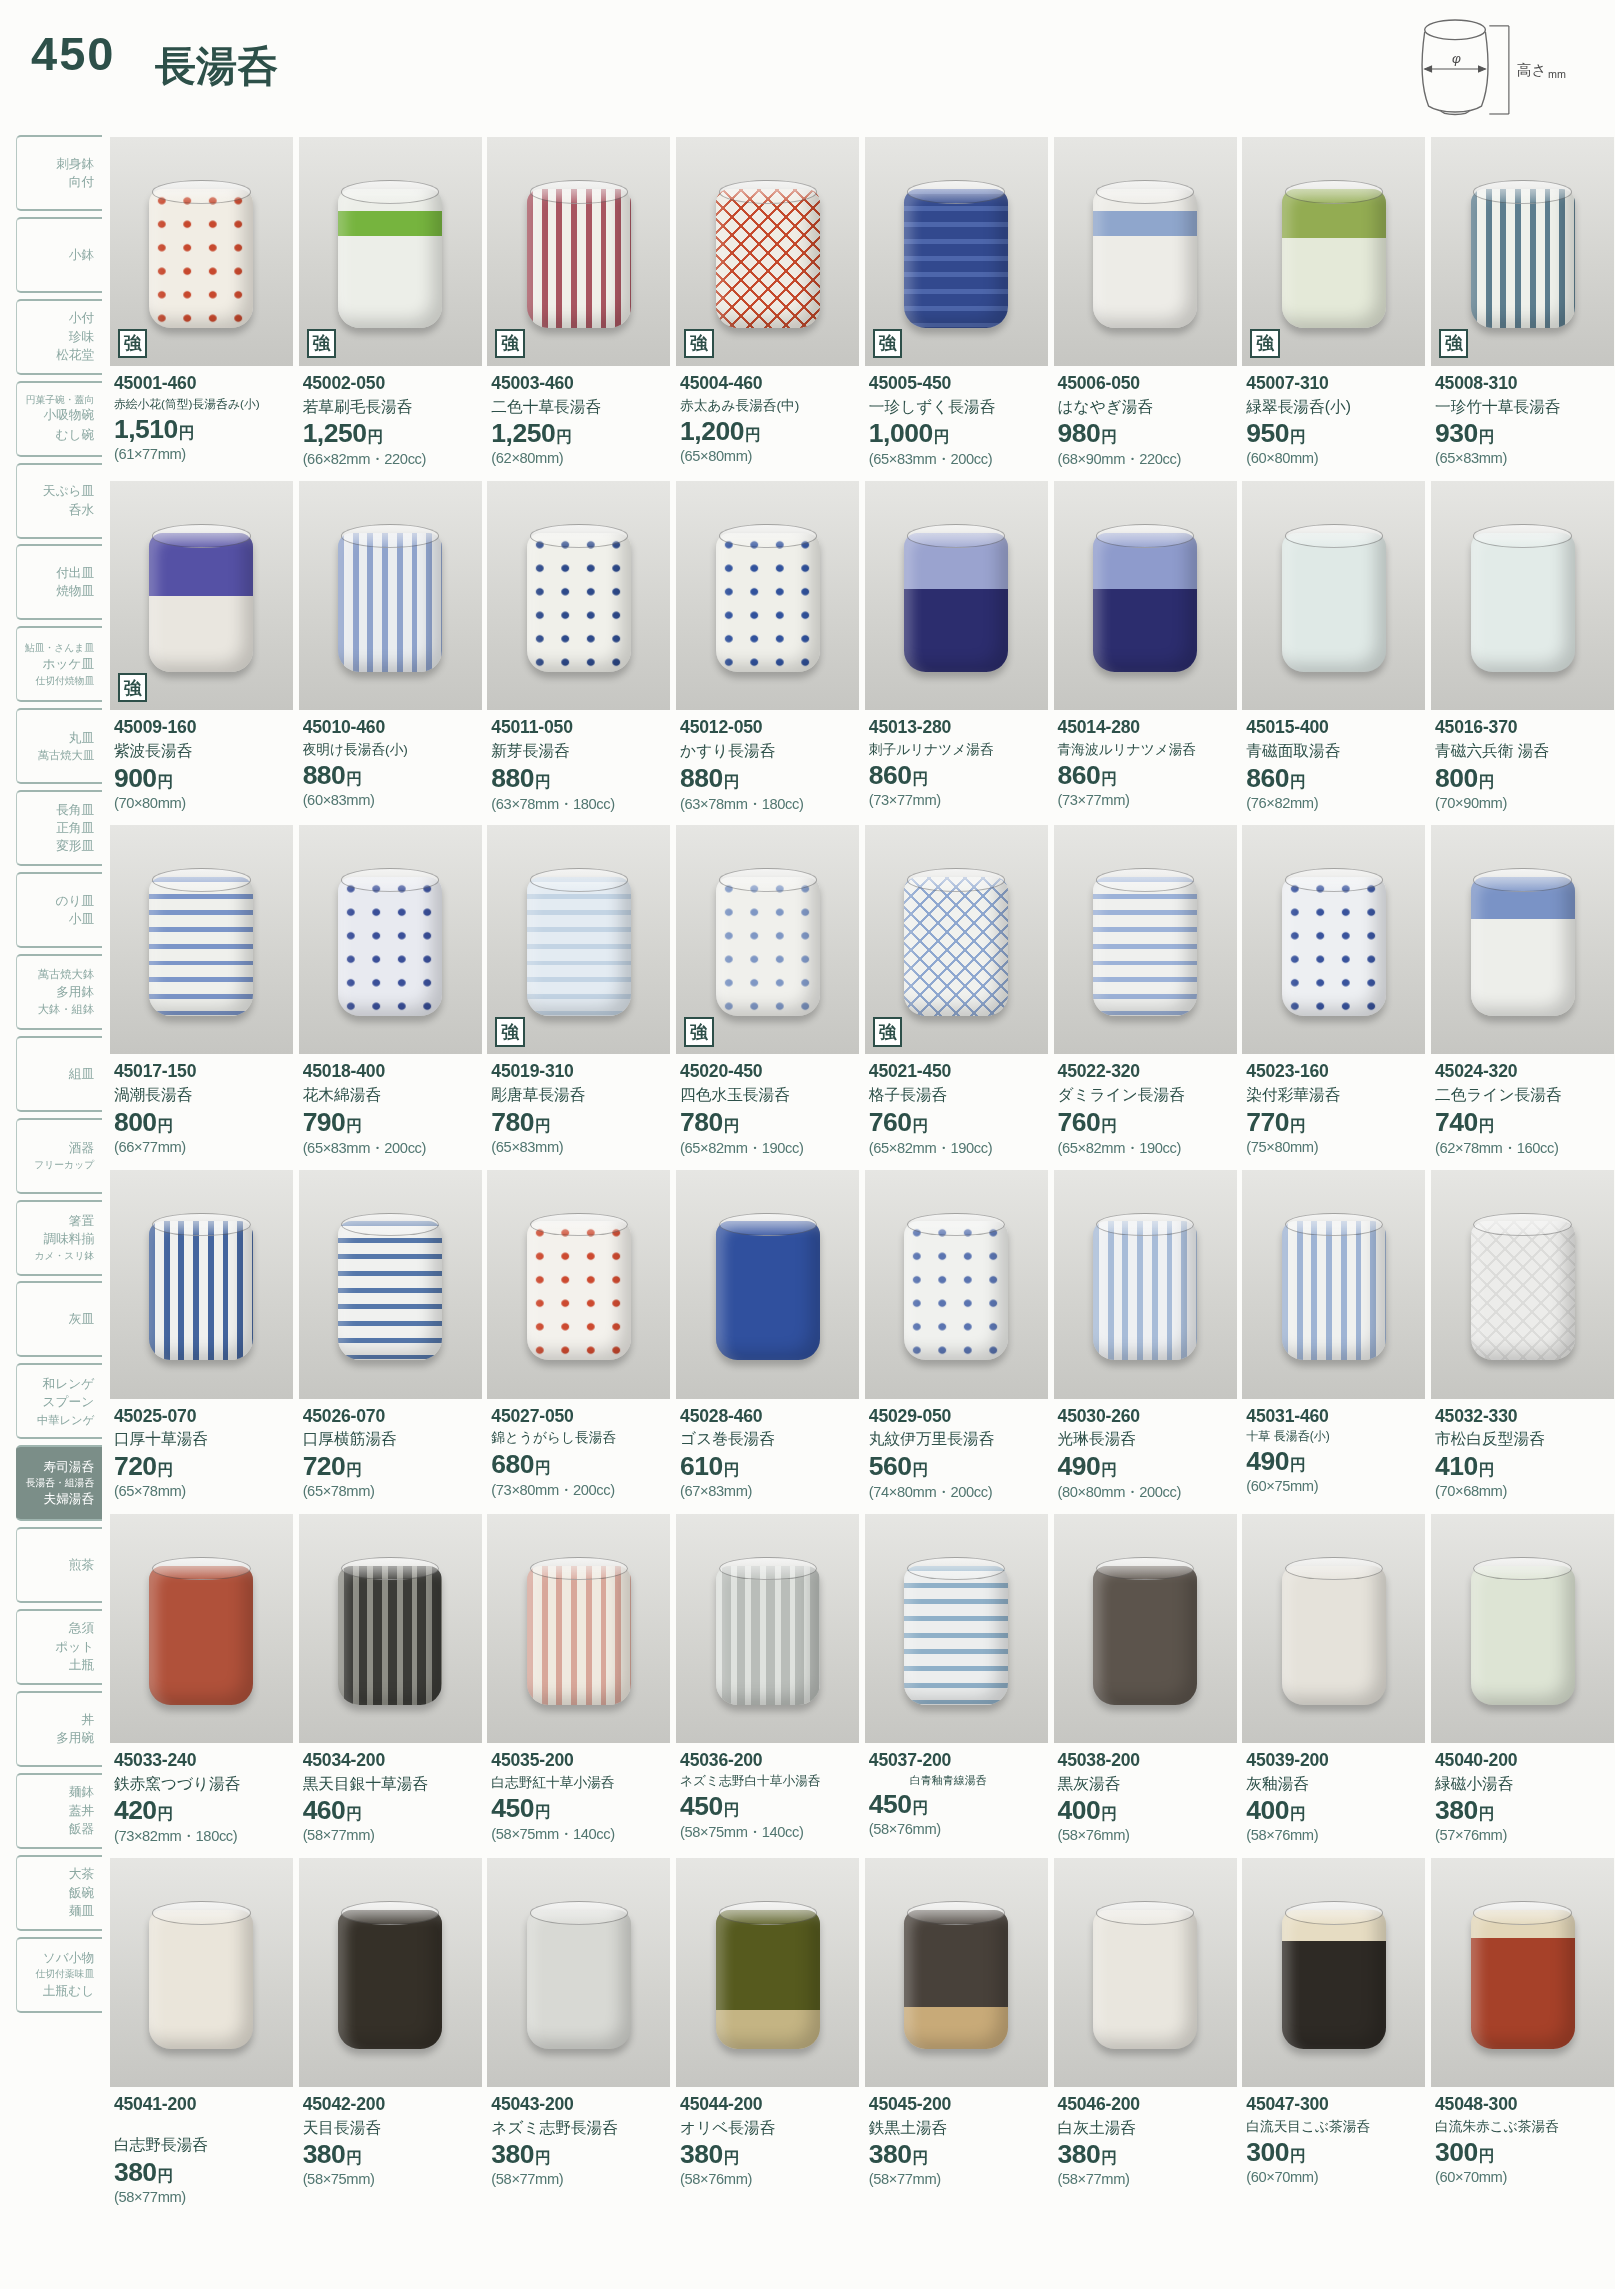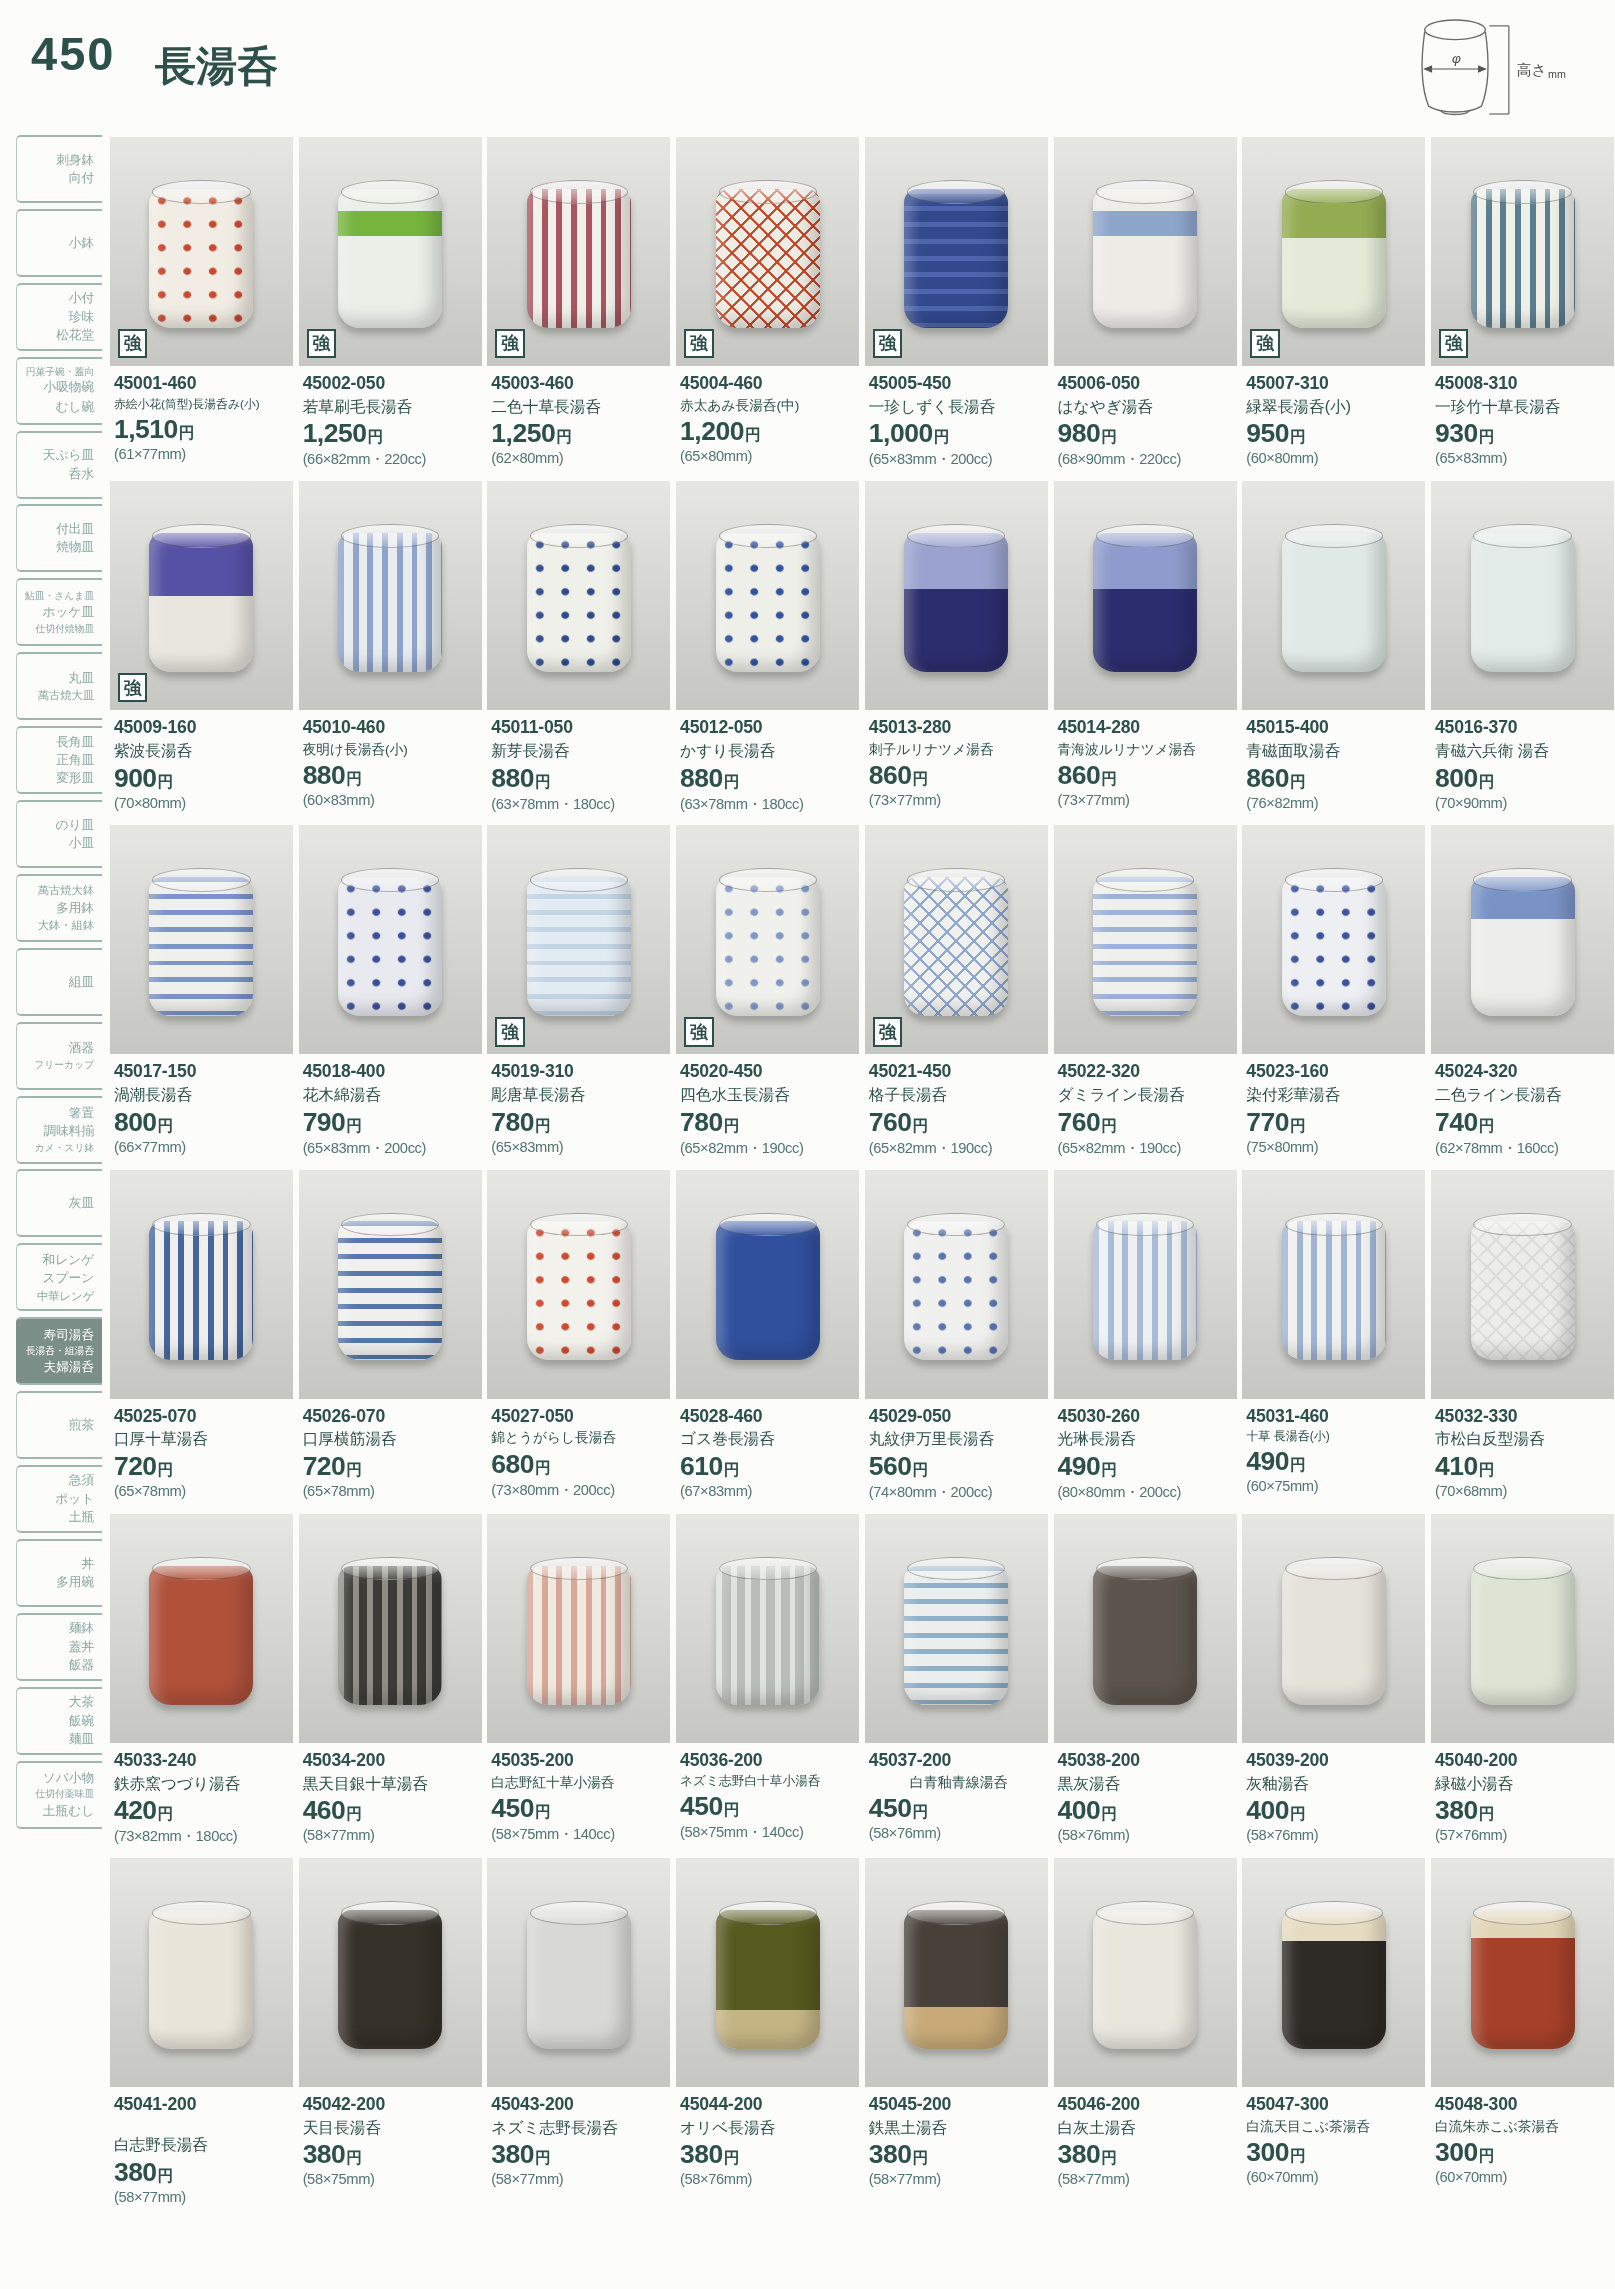--- a/index.html
+++ b/index.html
@@ -10,21 +10,21 @@
     color:#2d4f49;
   }
   
   .hdr-num{position:absolute;left:31px;top:25.5px;font-size:47px;font-weight:bold;letter-spacing:2px;color:#2d5049;}
   .hdr-title{position:absolute;left:147px;top:31px;font-size:41px;font-weight:bold;margin:8px;color:#2d5049;}
   .diagram{position:absolute;right:17.6px;top:11.8px;}
   .diagram text{fill:#4a4a4a;font-family:"Liberation Sans","DejaVu Sans",sans-serif;}
   
   .sidebar{position:absolute;left:0;top:135px;width:102px;}
   .side-item{
-    box-sizing:border-box;height:68px;margin-left:16px;
+    box-sizing:border-box;height:76px;margin-left:16px;
     display:flex;flex-direction:column;justify-content:center;align-items:flex-end;
     padding:3.9px 7.8px 3.9px 2px;
     border-top:2.9px double #9fb5af;border-bottom:2.9px double #9fb5af;
     border-left:1px solid #b7c8c3;border-radius:4.9px 0 0 4.9px;
     margin-bottom:5.9px;color:#8aa7a1;background:#fcfcfa;
   }
   .side-item.active{background:#7b8e88;color:#ffffff;border-left-color:#7b8e88;}
   .side-line{line-height:1.45;white-space:nowrap;}
   
   .grid{
@@ -771,21 +771,21 @@
   </figure>
     <figure class="cell">
     <div class="photo">
       <div class="cup" style="background: repeating-linear-gradient(rgb(143, 176, 200) 0px, rgb(143, 176, 200) 4.9px, rgb(236, 238, 238) 4.9px, rgb(236, 238, 238) 16.7px);">
         <div class="rim"></div>
       </div>
 
     </div>
     <figcaption>
       <div class="code">45037-200</div>
-      <div class="name" style="font-size: 14px; padding-left: 41px;">白青釉青線湯呑</div>
+      <div class="name" style="font-size: 11px; padding-left: 41px;">白青釉青線湯呑</div>
       <div class="price">
         <span class="num">450</span><span class="yen">円</span>
       </div>
       <div class="dims">(58×76mm)</div>
     </figcaption>
   </figure>
     <figure class="cell">
     <div class="photo">
       <div class="cup" style="background: rgb(92, 84, 76);">
         <div class="rim"></div>

